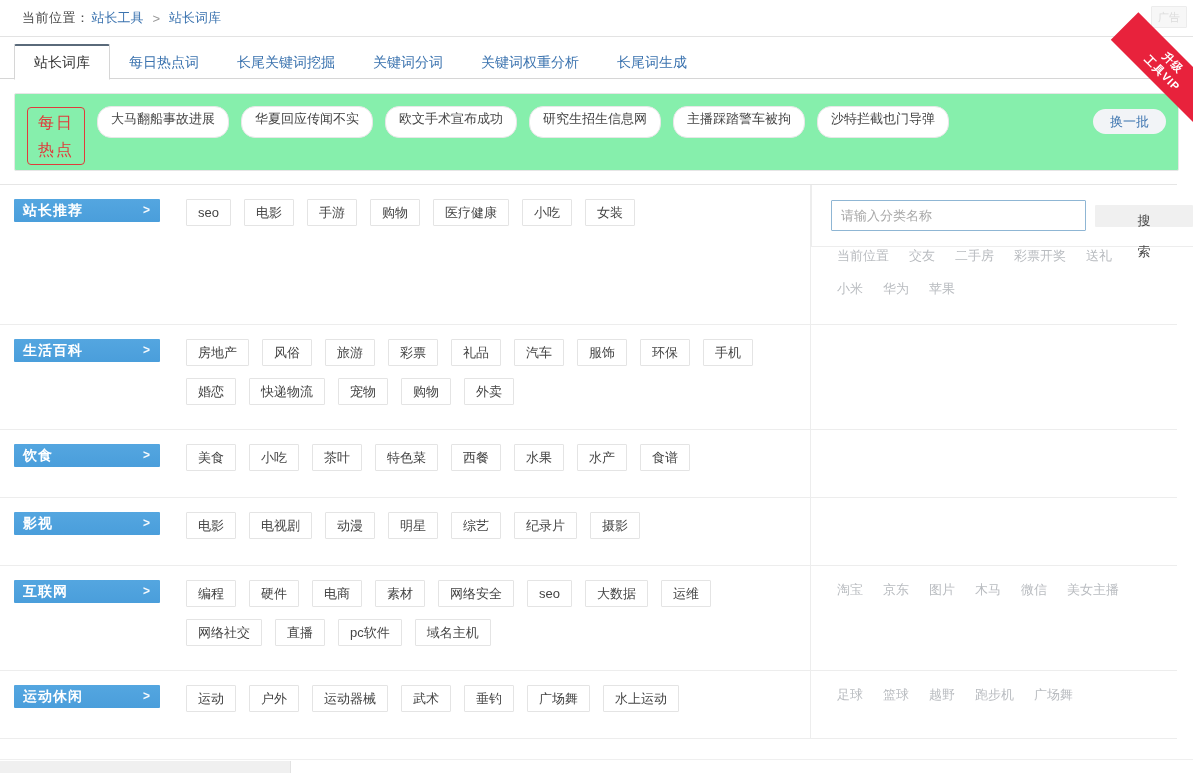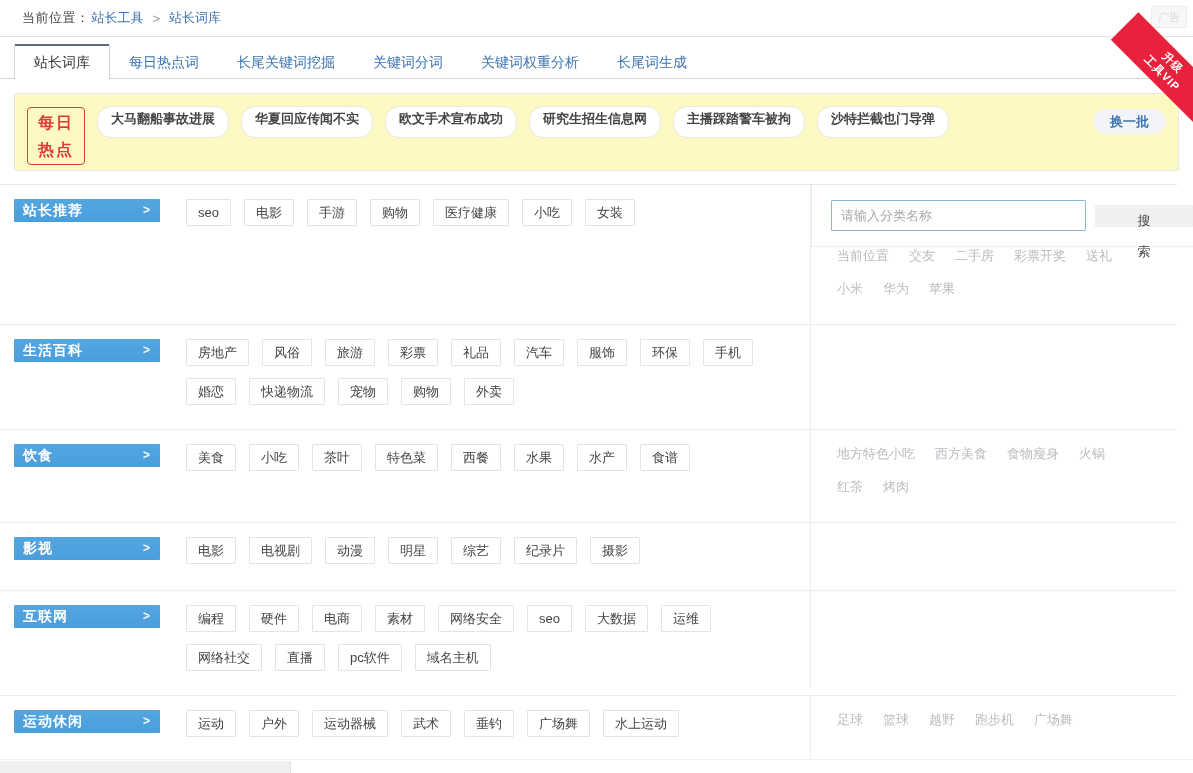--- a/index.html
+++ b/index.html
@@ -91,27 +91,26 @@
     font-weight: bold;
     letter-spacing: 1px;
     overflow: hidden;
   }
   .vip-ribbon span { display: block; }
 
   
   .hot-panel {
     margin: 14px 14px 0 14px;
     border: 1px solid #e6e6e6;
-    background: #fef9c3;
+    background: #86efac;
     padding: 13px 12px 12px 12px;
     display: flex;
     align-items: flex-start;
     height: 78px;
     border-radius: 2px;
-    font-weight: bold;
   }
   .hot-badge {
     flex: 0 0 auto;
     width: 58px; height: 58px;
     border: 1px solid #e03b3b;
     border-radius: 4px;
     color: #e03b3b;
     font-size: 16px;
     line-height: 27px;
     text-align: center;
@@ -399,28 +398,20 @@
               <div class="tag">美食</div>
               <div class="tag">小吃</div>
               <div class="tag">茶叶</div>
               <div class="tag">特色菜</div>
               <div class="tag">西餐</div>
               <div class="tag">水果</div>
               <div class="tag">水产</div>
               <div class="tag">食谱</div>
             </div>
           </div>
-          <div class="cat-right">
-            <div class="sub-link">地方特色小吃</div>
-            <div class="sub-link">西方美食</div>
-            <div class="sub-link">食物瘦身</div>
-            <div class="sub-link">火锅</div>
-            <div class="sub-link">红茶</div>
-            <div class="sub-link">烤肉</div>
-          </div>
         </div>
         <div class="cat-row">
           <div class="cat-left">
             <div class="cat-title-cell">
               <div class="cat-title">
                 <span>影视</span>
                 <span class="chev">&gt;</span>
               </div>
             </div>
             <div class="tag-list">
@@ -450,20 +441,28 @@
               <div class="tag">网络安全</div>
               <div class="tag">seo</div>
               <div class="tag">大数据</div>
               <div class="tag">运维</div>
               <div class="tag">网络社交</div>
               <div class="tag">直播</div>
               <div class="tag">pc软件</div>
               <div class="tag">域名主机</div>
             </div>
           </div>
+          <div class="cat-right">
+            <div class="sub-link">淘宝</div>
+            <div class="sub-link">京东</div>
+            <div class="sub-link">图片</div>
+            <div class="sub-link">木马</div>
+            <div class="sub-link">微信</div>
+            <div class="sub-link">美女主播</div>
+          </div>
         </div>
         <div class="cat-row">
           <div class="cat-left">
             <div class="cat-title-cell">
               <div class="cat-title">
                 <span>运动休闲</span>
                 <span class="chev">&gt;</span>
               </div>
             </div>
             <div class="tag-list">

